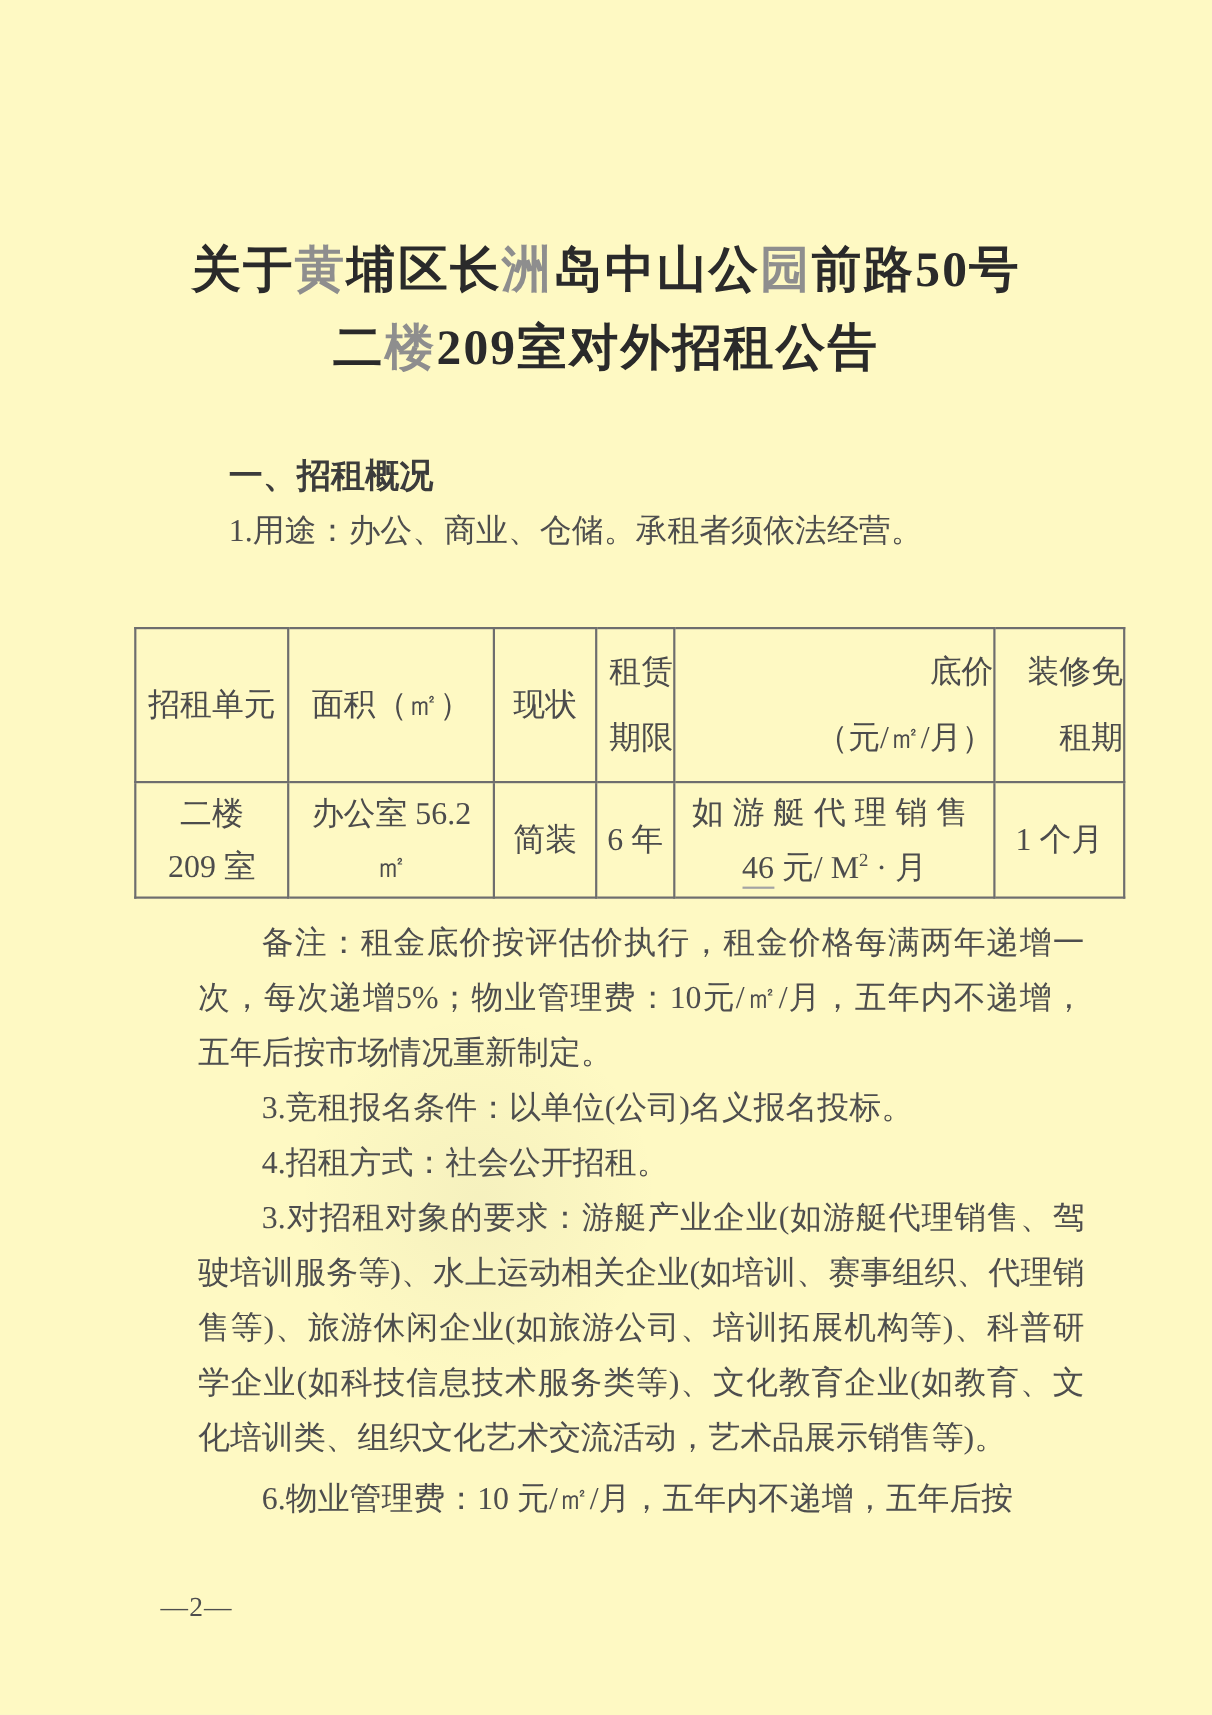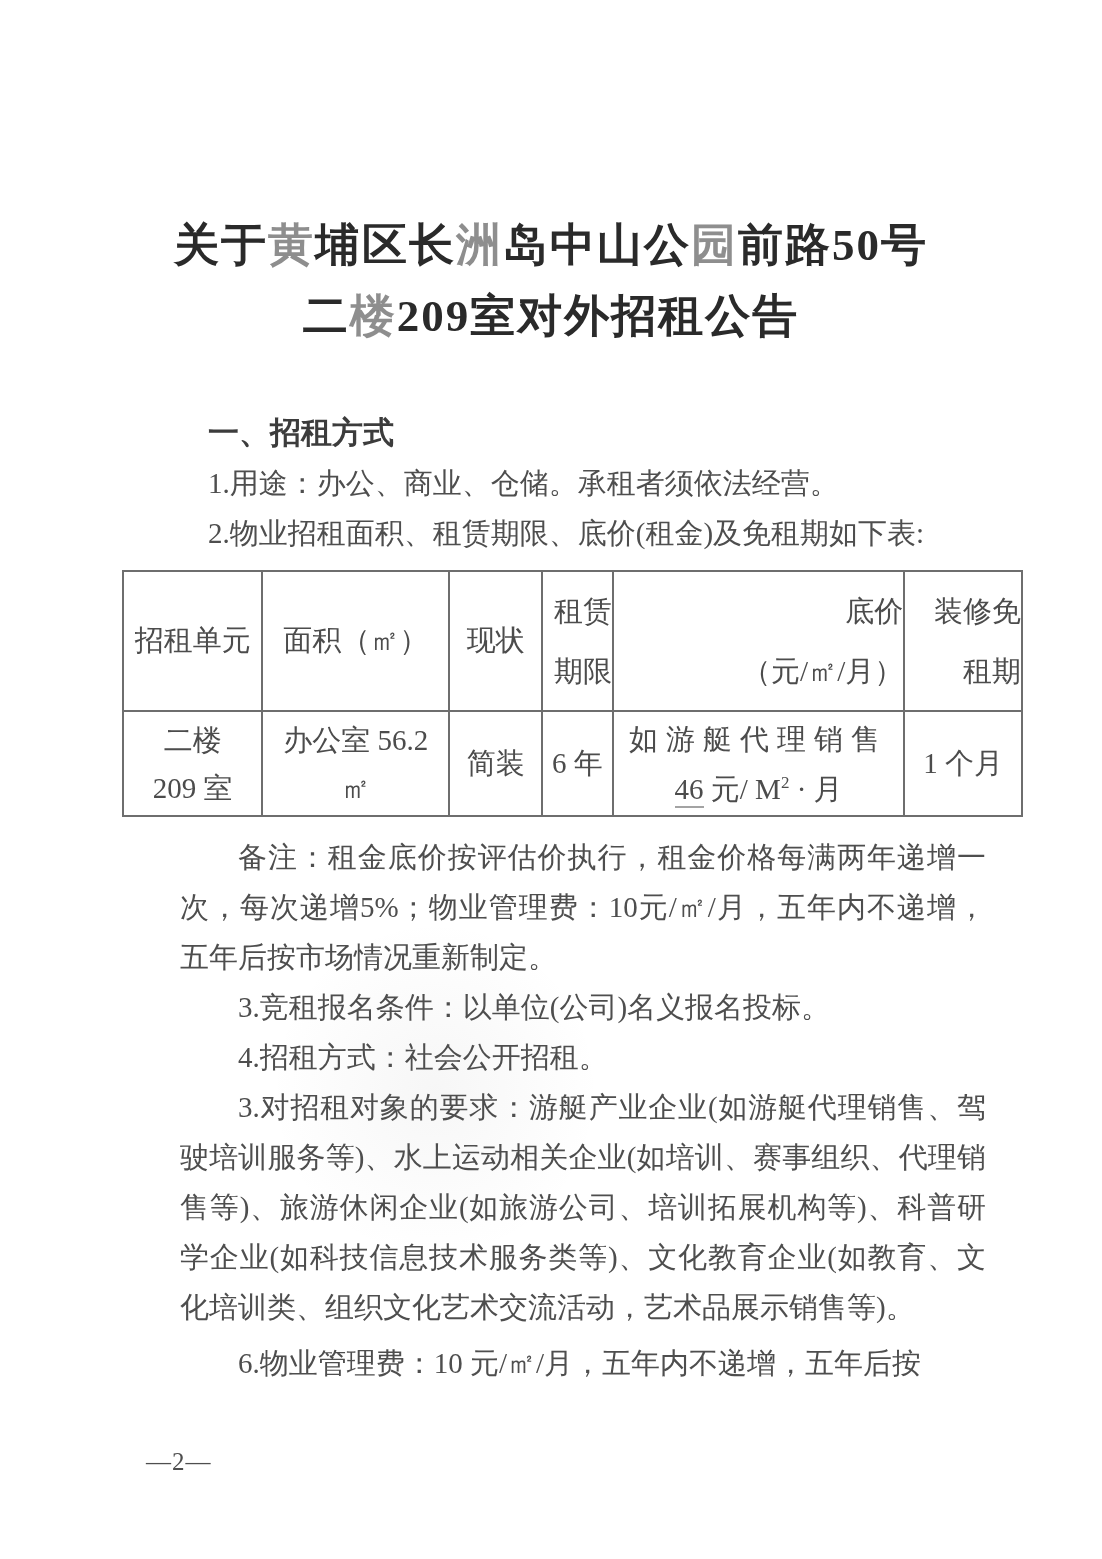--- a/index.html
+++ b/index.html
@@ -1,20 +1,20 @@
 <!DOCTYPE html>
 <html lang="zh"><head>
 <meta charset="utf-8">
 <style>
   html,body { margin:0; padding:0; background:#e8e8e8; }
   .page {
     position:relative;
     width:1102px; height:1559px;
     margin:0 auto;
-    background:#ffffff;
+    background:#fef9c3;
     overflow:hidden;
     font-family:"Liberation Serif","DejaVu Serif",serif;
     color:#4e4e4e;
   }
 
   
   .smudge {
     position:absolute; left:265px; top:915px; width:340px; height:350px;
     border-radius:50%;
     background:radial-gradient(ellipse at center, rgba(110,110,110,0.06), rgba(110,110,110,0) 68%);
@@ -94,23 +94,22 @@
   <div class="title-block">
     <div>
       <span>关于</span><span class="faded">黄</span><span>埔区长</span><span class="faded">洲</span><span>岛中山公</span><span class="faded">园</span><span>前路50号</span>
     </div>
     <div>
       <span>二</span><span class="faded">楼</span><span>209室对外招租公告</span>
     </div>
   </div>
 
   <div class="section1">
-    <h2 class="section-heading">一、招租方式</h2>
+    <h2 class="section-heading">一、招租概况</h2>
     <p class="numbered">1.用途：办公、商业、仓储。承租者须依法经营。</p>
-    <p class="numbered">2.物业招租面积、租赁期限、底价(租金)及免租期如下表:</p>
   </div>
 
   <table class="rent-table">
     <colgroup>
       <col style="width:15.5%">
       <col style="width:20.8%">
       <col style="width:10.3%">
       <col style="width:7.9%">
       <col style="width:32.4%">
       <col style="width:13.1%">

